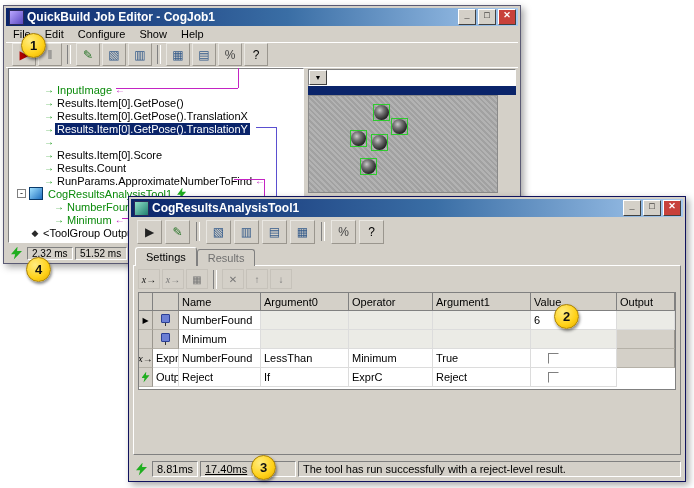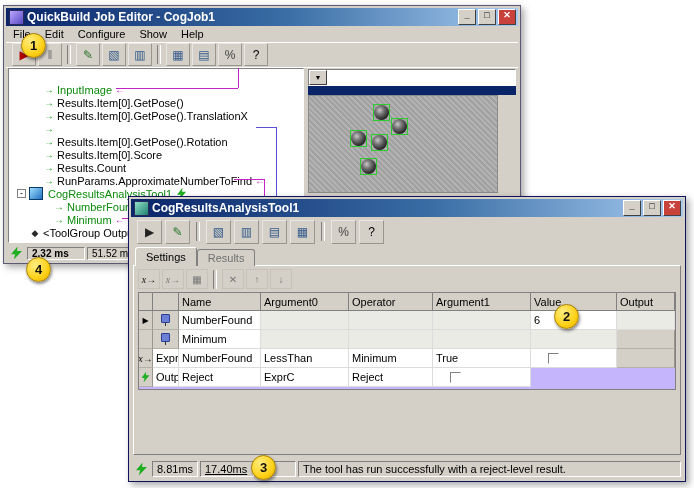--- a/index.html
+++ b/index.html
@@ -80,21 +80,21 @@
   .tab.active{height:19px;border-color:#fff #808080 #d4d0c8 #fff;position:relative;z-index:4;}
   .tab.inactive{height:17px;margin-top:2px;color:#707070;}
   .tabpage{position:absolute;left:4px;top:68px;right:4px;bottom:26px;background:#d4d0c8;
     border:1px solid;border-color:#fff #808080 #808080 #fff;}
   .minibar{position:absolute;left:4px;top:3px;height:20px;display:flex;gap:2px;align-items:center;}
   .mbtn{width:20px;height:18px;display:flex;align-items:center;justify-content:center;font-size:10px;
     color:#777;background:#d4d0c8;border:1px solid #c6c2ba;}
   .mbtn.en{color:#111;}
   .fxico{font-style:italic;font-family:"Liberation Serif",serif;font-size:10px;}
 
-  .tblwrap{position:absolute;left:4px;top:26px;right:4px;height:96px;border:1px solid #808080;background:#c4b5fd;}
+  .tblwrap{position:absolute;left:4px;top:26px;right:4px;height:96px;border:1px solid #808080;background:#ffffff;}
   .tbl{display:grid;grid-template-columns:14px 26px 82px 88px 84px 98px 86px 1fr;}
   .th{box-sizing:border-box;height:18px;background:#d4d0c8;border-right:1px solid #808080;
     border-bottom:1px solid #808080;display:flex;align-items:center;padding-left:3px;}
   .td{box-sizing:border-box;height:19px;background:#fff;border-right:1px solid #dcdcdc;
     border-bottom:1px solid #dcdcdc;display:flex;align-items:center;padding-left:3px;overflow:hidden;}
   .td.hdrcol{background:#d4d0c8;border-right:1px solid #9a968e;border-bottom:1px solid #b5b1a8;justify-content:center;padding-left:0;}
   .td.dis{background:#ebebe6;}
   .rowmark{font-size:8px;color:#000;}
   .pin{display:inline-block;width:11px;height:12px;position:relative;}
   .pin::before{content:"";position:absolute;left:1px;top:0;width:7px;height:7px;background:#6b7fd4;
@@ -161,24 +161,24 @@
         <div class="trow i1">
           <span class="arrow out">→</span>
           <span class="tlabel">Results.Item[0].GetPose()</span>
         </div>
         <div class="trow i1">
           <span class="arrow out">→</span>
           <span class="tlabel">Results.Item[0].GetPose().TranslationX</span>
         </div>
         <div class="trow i1">
           <span class="arrow out">→</span>
-        </div>
-        <div class="trow i1">
-          <span class="arrow out">→</span>
-          <span class="tlabel">Results.Item[0].GetPose().Rotation</span>
+          <span class="tlabel lab-sel">Results.Item[0].GetPose().TranslationY</span>
+        </div>
+        <div class="trow i1">
+          <span class="arrow out">→</span>
         </div>
         <div class="trow i1">
           <span class="arrow out">→</span>
           <span class="tlabel">Results.Item[0].Score</span>
         </div>
         <div class="trow i1">
           <span class="arrow out">→</span>
           <span class="tlabel">Results.Count</span>
         </div>
         <div class="trow i1">
@@ -237,21 +237,21 @@
             <div class="blob"></div>
           </div>
         <div class="blobbox" style="left:51px;top:62px;width:15px;height:15px;">
             <div class="blob"></div>
           </div>
       </div>
     </div>
 
     <div class="statusbar">
       <span class="bolt sb"></span>
-      <span class="sfield" style="width:58px;font-weight:bold;">2.32 ms</span>
+      <span class="sfield" style="width:46px;">2.32 ms</span>
       <span class="sfield" style="width:52px;">51.52 ms</span>
       <span class="sfield" style="flex:1;"></span>
     </div>
   </div>
 
   <div class="win win2">
     <div class="titlebar">
       <span class="app-icon t2"></span>
       <span class="title">CogResultsAnalysisTool1</span>
       <span class="tb-btns">
@@ -341,20 +341,21 @@
           <div class="td">
               <span class="cb"></span>
             </div>
 
           <div class="td hdrcol"></div>
           <div class="td hdrcol">
               <span class="bolt" style="width:8px;height:11px;"></span>
             </div>
           <div class="td">Output</div>
           <div class="td">Reject</div>
+          <div class="td">If</div>
           <div class="td">ExprC</div>
           <div class="td">Reject</div>
           <div class="td">
               <span class="cb"></span>
             </div>
         </div>
       </div>
     </div>
 
     <div class="statusbar2">

